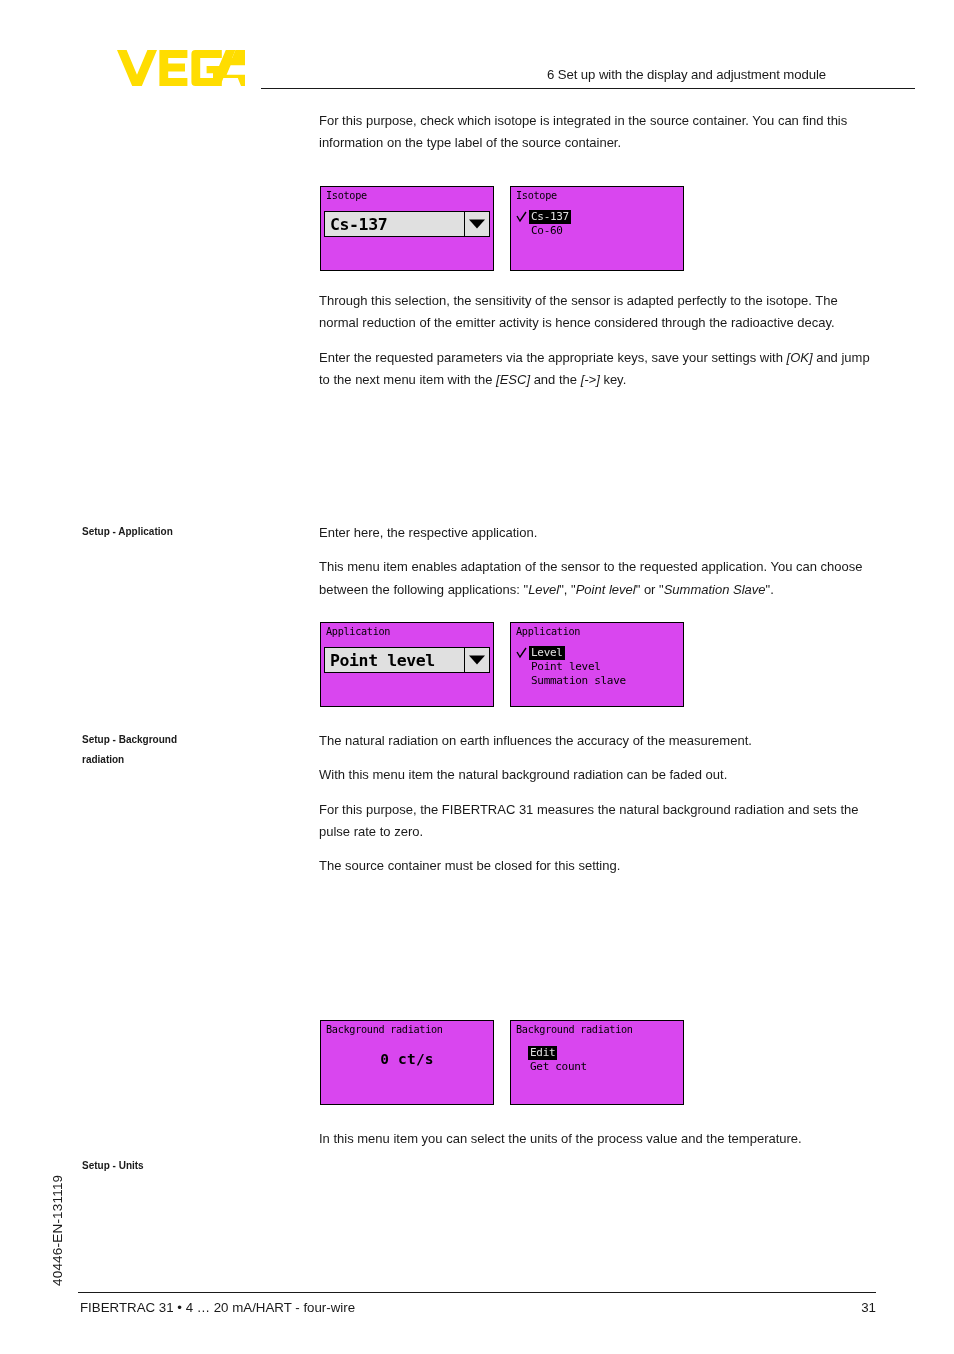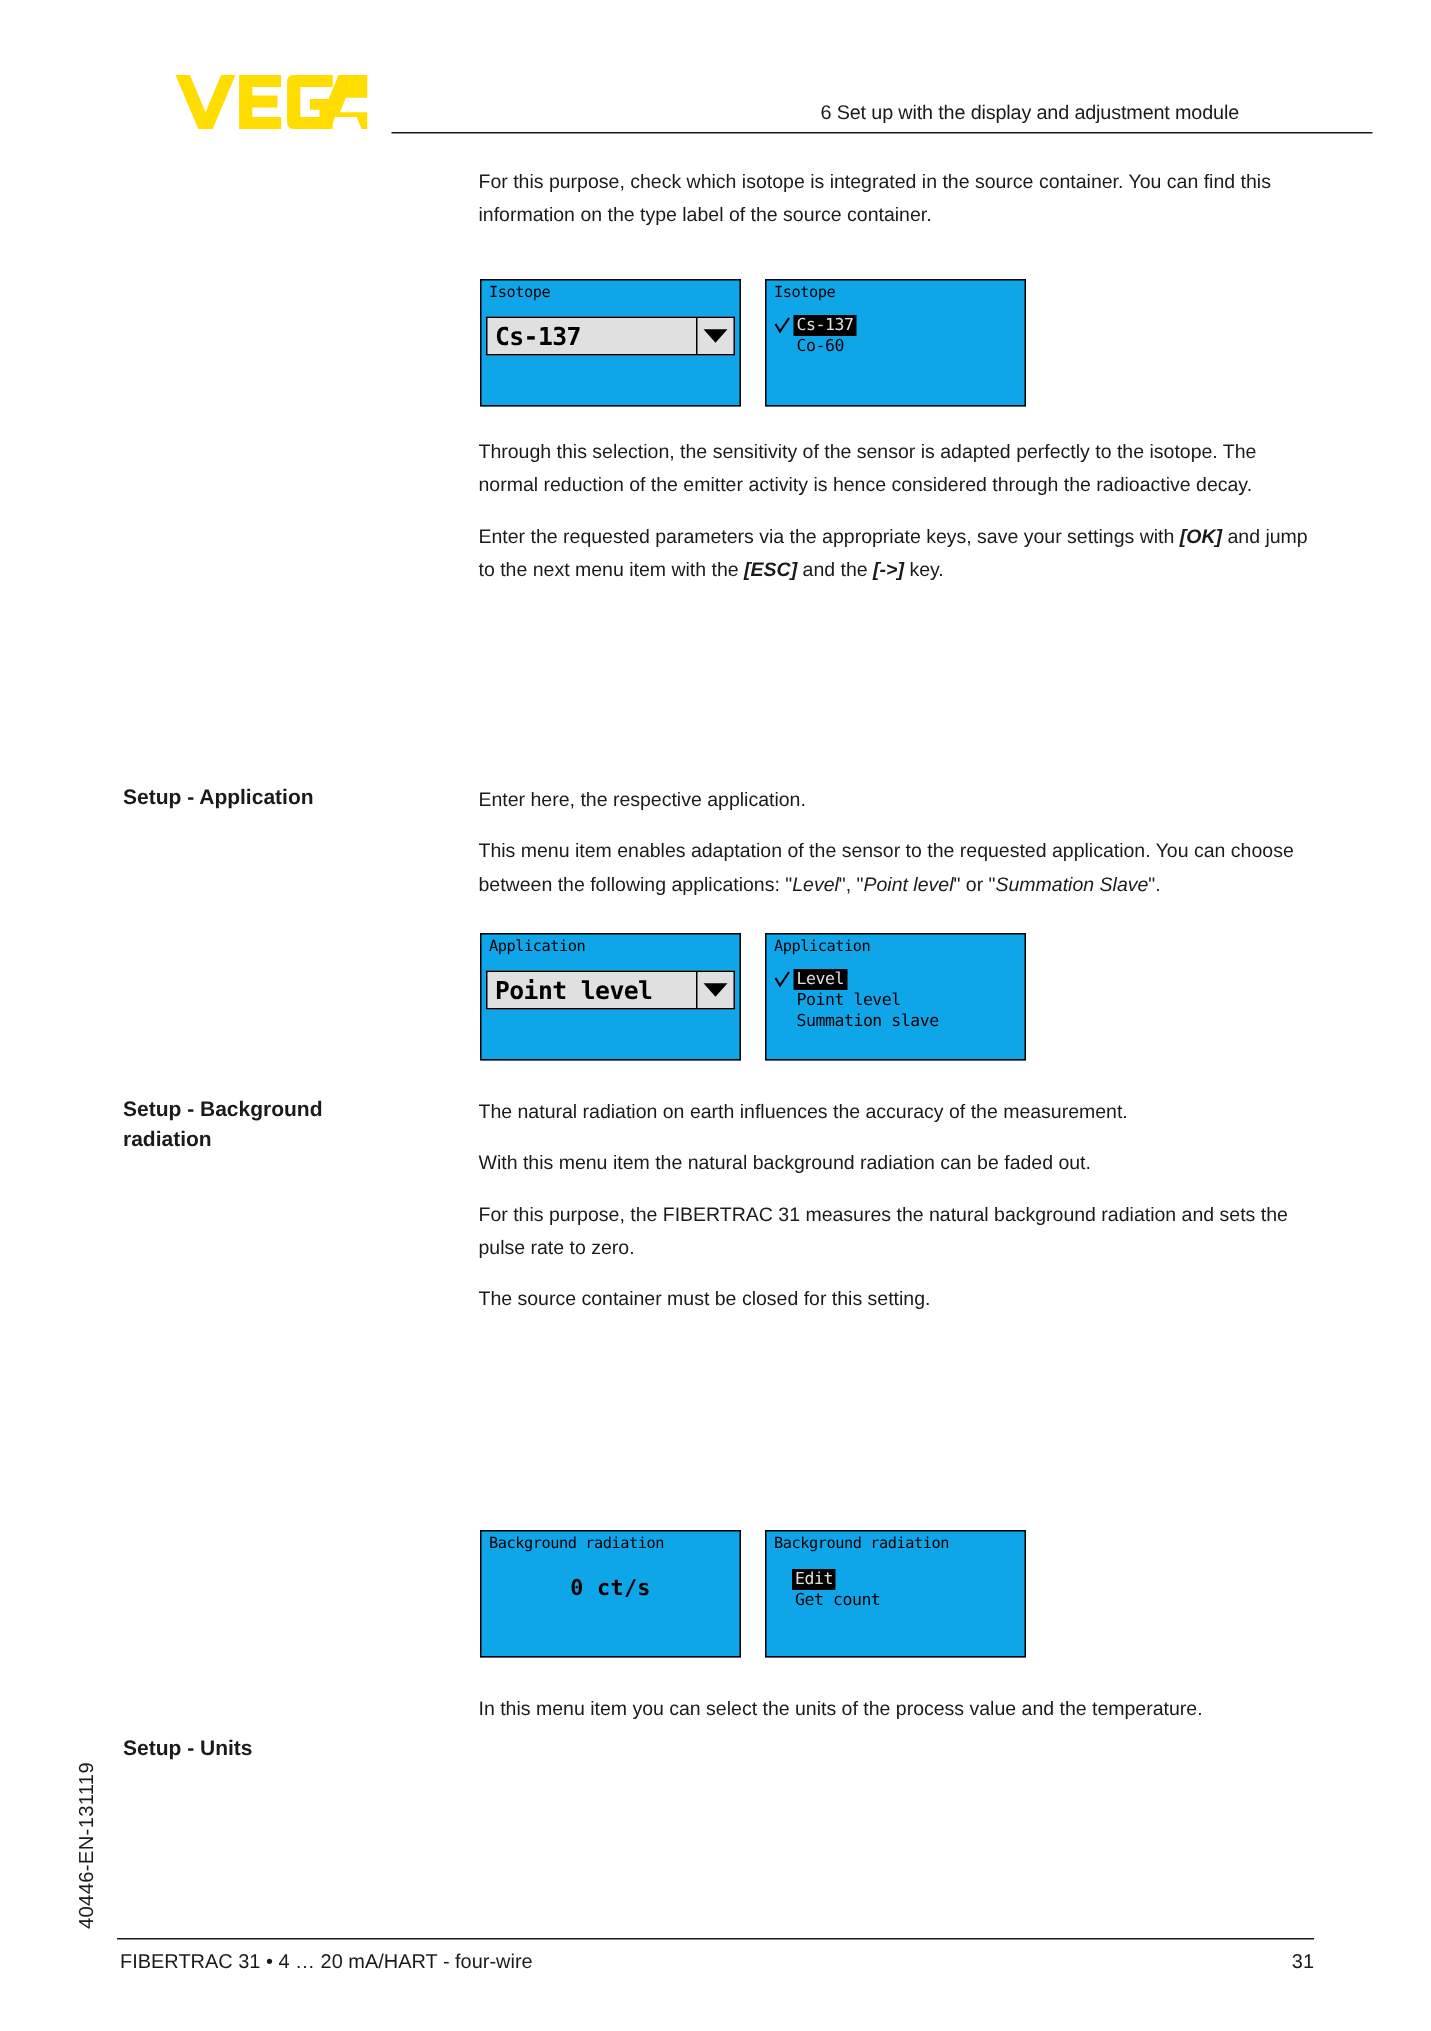--- a/index.html
+++ b/index.html
@@ -57,52 +57,52 @@
     width: 954px;
   }
   .row {
     position: relative;
     width: 954px;
   }
   .sidelabel {
     position: absolute;
     left: 82px;
     width: 215px;
-    font-size: 14px;
+    font-size: 10px;
     font-weight: bold;
     line-height: 19.5px;
     color: #1a1a1a;
   }
   .bodycol {
     position: absolute;
     left: 319px;
     width: 556px;
   }
   p.para {
     margin: 0 0 12px 0;
     font-size: 13px;
     line-height: 22.3px;
     color: #1a1a1a;
     text-align: left;
   }
   p.para:last-child { margin-bottom: 0; }
-  .bi { font-weight: bold; font-style: italic; }
+  .bi { font-weight: normal; font-style: italic; }
   .it { font-style: italic; }
 
   
   .lcd-pair {
     position: relative;
     height: 88px;
   }
   .lcd {
     position: absolute;
     top: 0;
     width: 174px;
     height: 85px;
-    background: #0ea5e9;
+    background: #d946ef;
     border: 1.4px solid #000000;
     box-sizing: border-box;
     font-family: "DejaVu Sans Mono", "Liberation Mono", monospace;
     overflow: hidden;
   }
   .lcd.left  { left: 0px; }
   .lcd.right { left: 190px; }
   .lcd-title {
     position: absolute;
     left: 5px;

